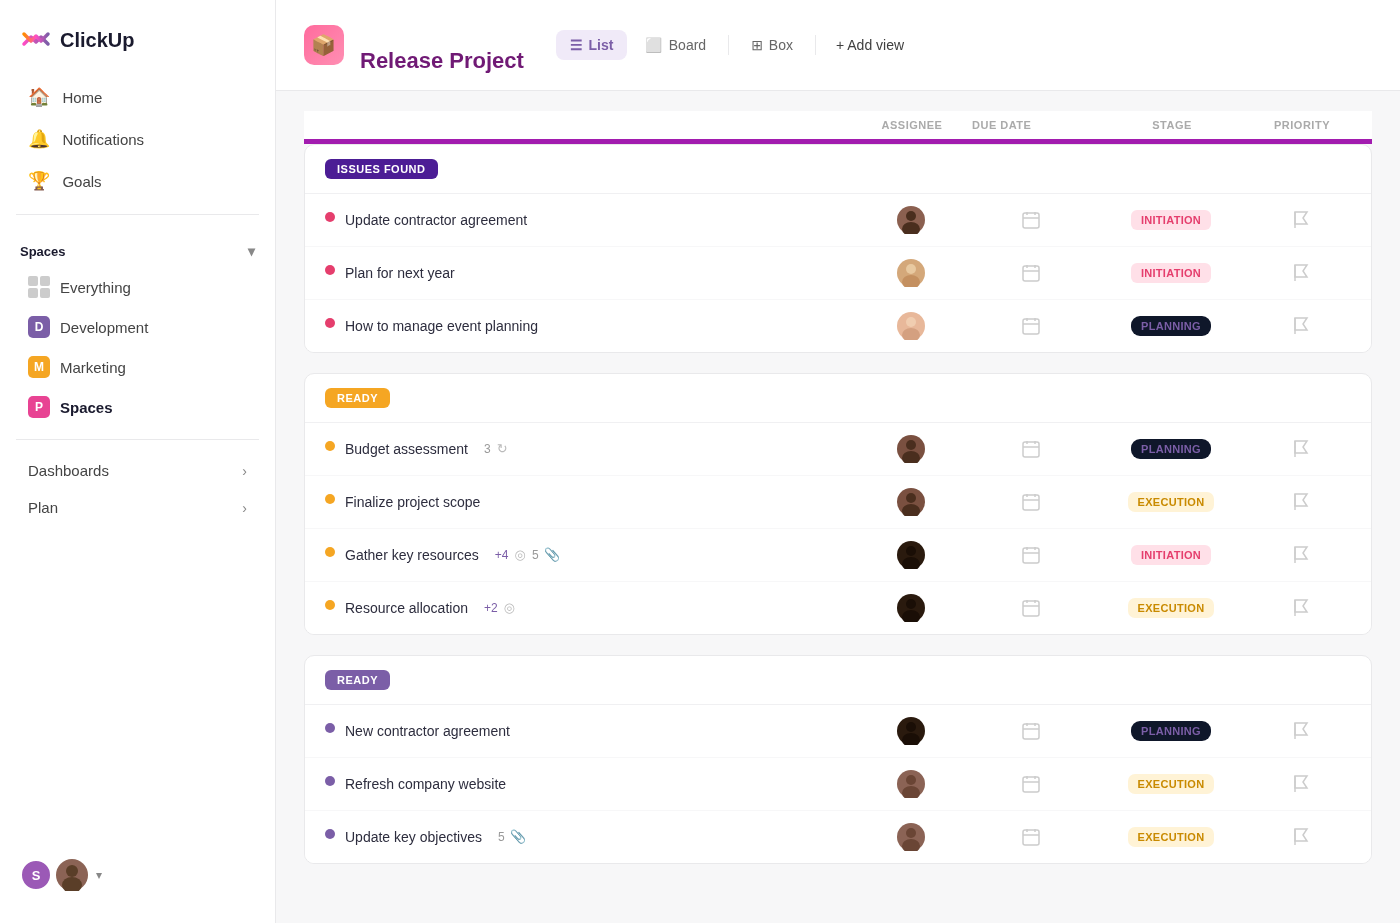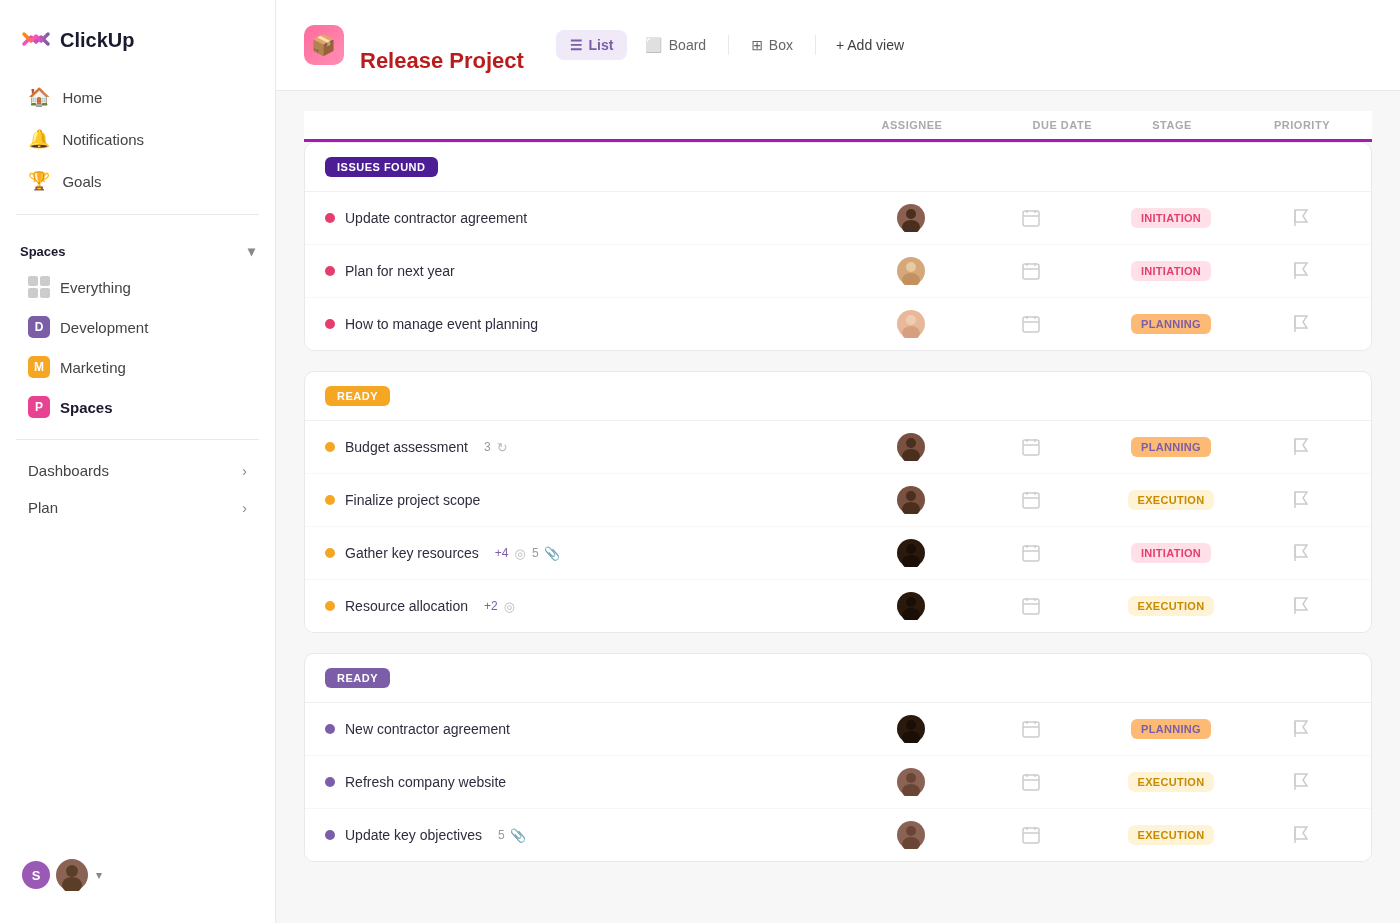--- a/index.html
+++ b/index.html
@@ -153,21 +153,21 @@
       border-radius: 10px;
       background: linear-gradient(135deg, #ff6b9d, #ff8fb3);
       display: flex;
       align-items: center;
       justify-content: center;
       font-size: 20px;
     }
     .project-title {
       font-size: 22px;
       font-weight: 700;
-      color: #b91c1c;
+      color: #701a75;
       margin-right: 16px;
       margin-top: 32px;
     }
     .view-tabs {
       display: flex;
       align-items: center;
       gap: 4px;
     }
     .view-tab {
       display: flex;
@@ -233,39 +233,39 @@
 
     
     .col-headers {
       display: grid;
       grid-template-columns: 1fr 120px 120px 160px 100px;
       padding: 8px 20px;
       font-size: 11px;
       font-weight: 600;
       color: #aaa;
       letter-spacing: 0.5px;
-      border-bottom: 3px solid #a21caf;
+      border-bottom: 5px solid #a21caf;
       background: #fff;
     }
 
     
     .task-row {
       display: grid;
       grid-template-columns: 1fr 120px 120px 160px 100px;
       padding: 12px 20px;
       align-items: center;
       border-bottom: 1px solid #f7f7f8;
       background: #fff;
       cursor: pointer;
     }
     .task-row:last-child { border-bottom: none; }
 
     .task-name-cell {
       display: flex;
-      align-items: center;
+      align-items: flex-start;
       gap: 10px;
       font-size: 14px;
       color: #2d2d3e;
     }
     .task-dot {
       width: 10px;
       height: 10px;
       border-radius: 50%;
       flex-shrink: 0;
     }
@@ -310,21 +310,21 @@
       justify-content: center;
     }
     .stage-badge {
       padding: 4px 10px;
       border-radius: 6px;
       font-size: 11px;
       font-weight: 700;
       letter-spacing: 0.3px;
     }
     .stage-initiation { background: #ffe0e8; color: #e53e6d; }
-    .stage-planning { background: #fdba74; color: #7b5ea7; }
+    .stage-planning { background: #0f172a; color: #7b5ea7; border-radius: 9px; }
     .stage-execution { background: #fff3d6; color: #c98a00; border-radius: 7px; }
 
     .priority-cell {
       display: flex;
       align-items: center;
       justify-content: center;
       color: #ccc;
       font-size: 16px;
     }
   </style>
@@ -440,21 +440,21 @@
         <span>+ Add view</span>
       </div>
     </div>
   </div>
 
   <div class="main-content">
 
     <div class="col-headers">
       <div></div>
       <div style="text-align:center;">ASSIGNEE</div>
-      <div style="text-align:right;">DUE DATE</div>
+      <div style="text-align:left;">DUE DATE</div>
       <div style="text-align:center;">STAGE</div>
       <div style="text-align:center;">PRIORITY</div>
     </div>
 
     <div class="task-group">
       <div class="group-header">
         <span class="group-badge badge-red">ISSUES FOUND</span>
       </div>
       <div class="task-row">
         <div class="task-name-cell">

